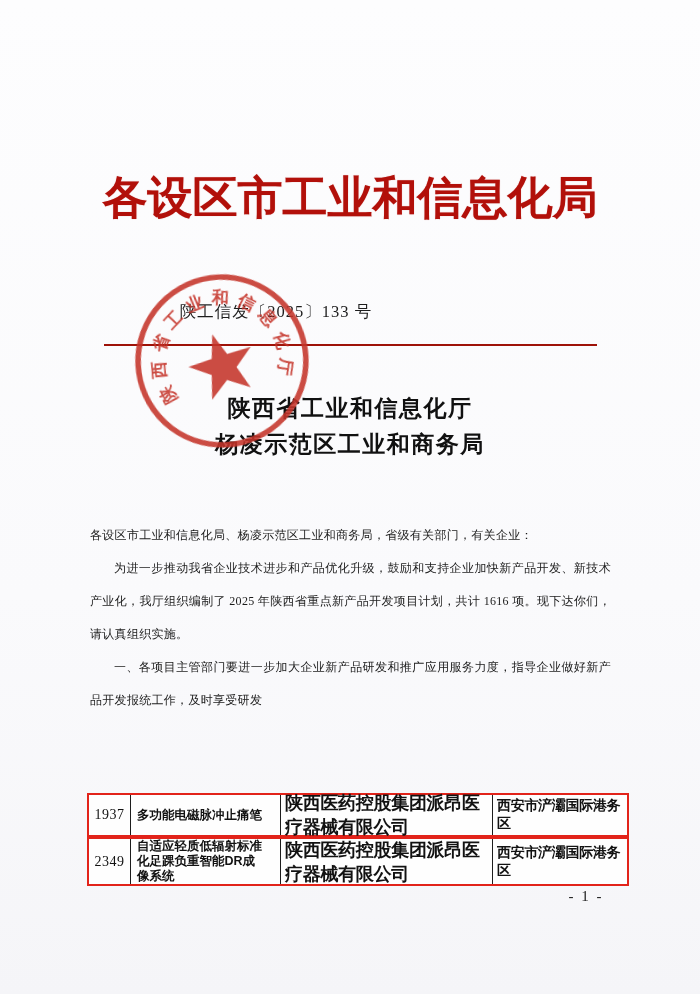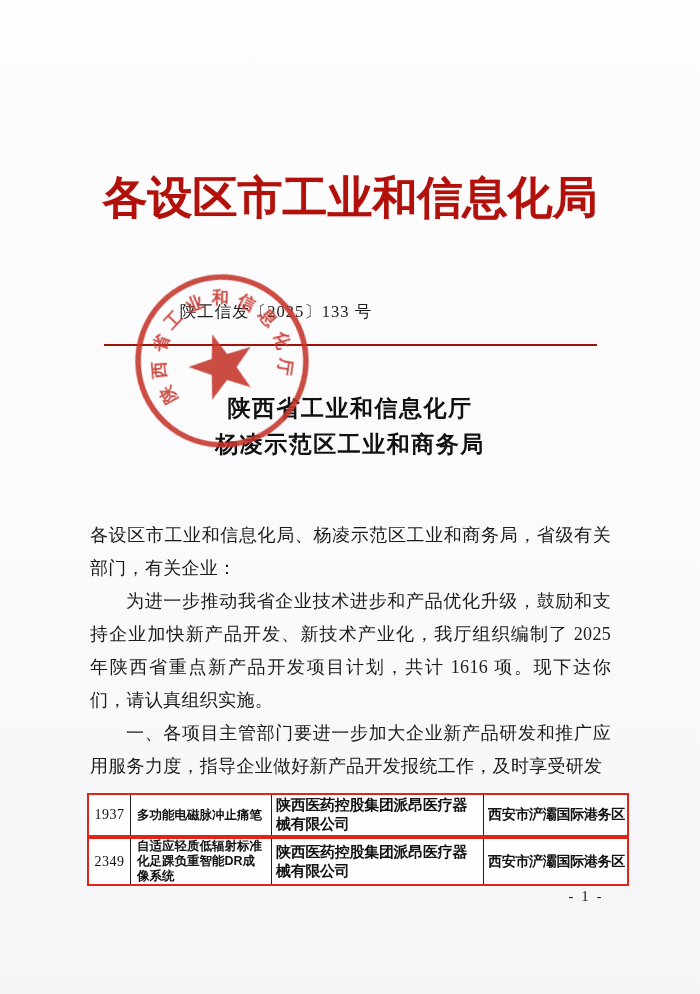--- a/index.html
+++ b/index.html
@@ -51,21 +51,21 @@
     text-align:center;
     font-weight:bold;color:#111;
     font-size:23px;line-height:36px;
     letter-spacing:1.5px;
     z-index:2;
     white-space:nowrap;
   }
   
   .body-text{
     position:absolute;top:519px;left:90px;width:521px;
-    font-size:18px;line-height:33px;
+    font-size:12px;line-height:33px;
     color:#1b1b1b;
     letter-spacing:.3px;
     text-align:justify;
     z-index:2;
   }
   .body-text p{margin:0;}
   .body-text p.indent{text-indent:2em;}
   
   .hl-table{
     position:absolute;top:793px;left:87px;width:542px;
@@ -92,23 +92,24 @@
     font-size:14px;letter-spacing:.5px;
   }
   .cell-product{
     width:141px;padding:2px 4px 2px 6px;
     font-size:12.5px;font-weight:bold;
     line-height:15px;
     word-break:break-all;
   }
   .cell-company{
     width:212px;padding:2px 3px 2px 4px;
-    font-size:15px;font-weight:bold;
+    font-size:18px;font-weight:bold;
     letter-spacing:-.3px;
     word-break:break-all;
+    margin-left:9px;
   }
   .cell-district{
     flex:1;padding:2px 2px 2px 4px;
     font-size:14px;font-weight:bold;
     letter-spacing:-.3px;
   }
   
   .page-number{
     position:absolute;top:888px;left:556px;width:60px;
     text-align:center;

